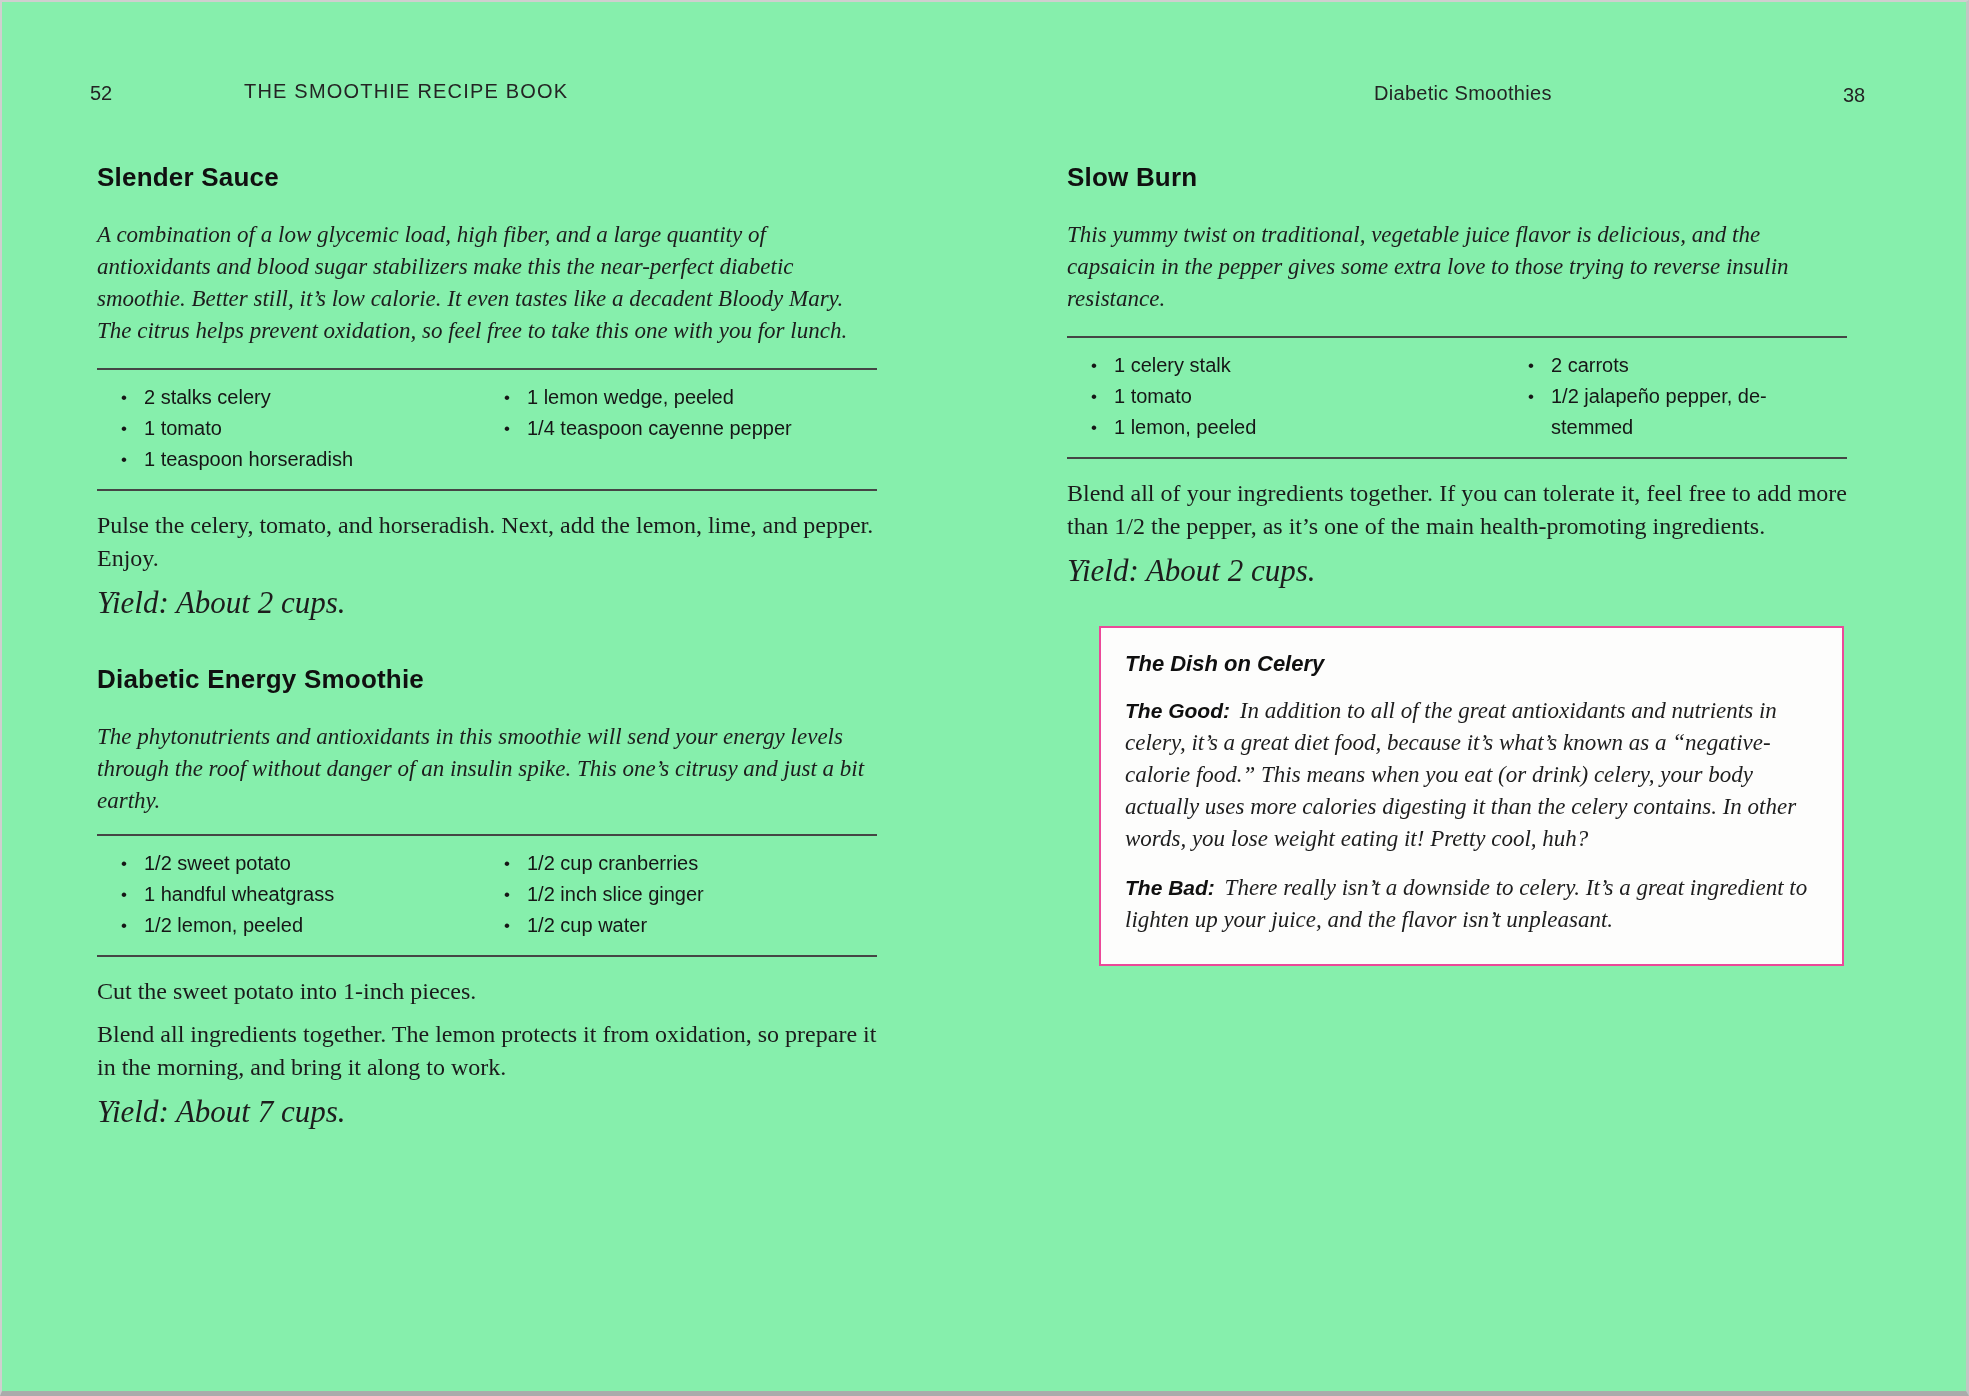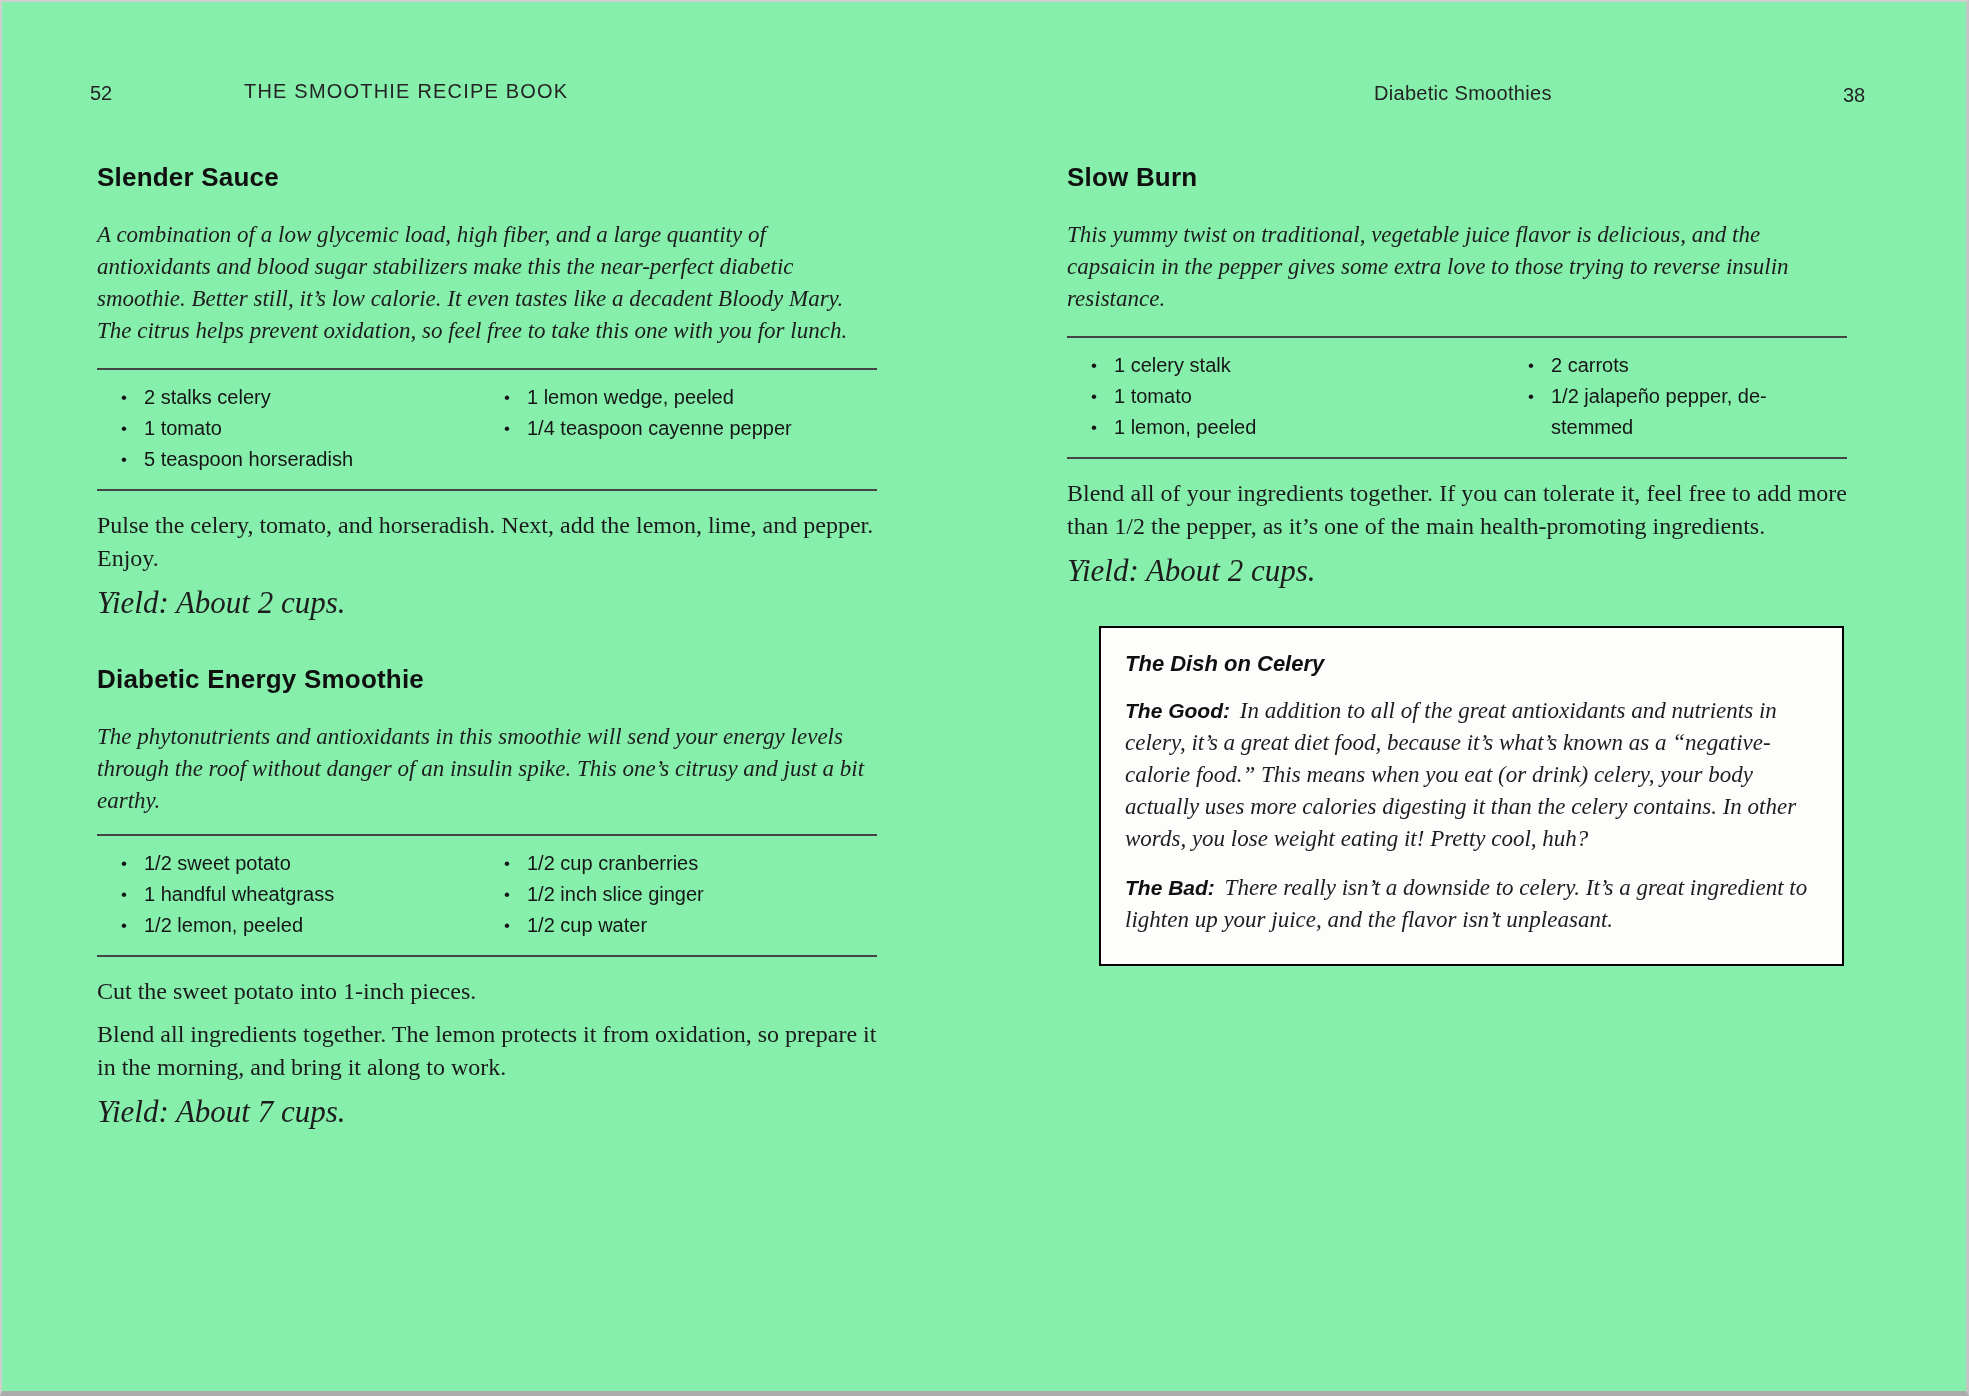--- a/index.html
+++ b/index.html
@@ -67,21 +67,21 @@
   .steps.justify{text-align:justify;}
   .yield{
     font-style:italic;font-size:31px;line-height:30px;
     margin:13px 0 0 0;color:#1d1d1d;
   }
 
   
   .sidebar{
     box-sizing:border-box;
     margin:40px 0 0 32px;width:745px;
-    border:2px solid #000000;
+    border:2px solid #ec4899;
     padding:22px 26px 28px 24px;
     background:#fdfdfc;
   }
   .sb-title{
     font-family:"Liberation Sans",sans-serif;
     font-style:italic;font-weight:700;
     font-size:22px;line-height:28px;margin:0;color:#0f0f0f;
   }
   .sb-p{
     font-style:italic;font-size:23px;line-height:32px;
@@ -106,21 +106,21 @@
   <div class="col col-left">
 
     <h2 class="recipe-title">Slender Sauce</h2>
     <p class="desc">A combination of a low glycemic load, high fiber, and a large quantity of antioxidants and blood sugar stabilizers make this the near-perfect diabetic smoothie. Better still, it’s low calorie. It even tastes like a decadent Bloody Mary. The citrus helps prevent oxidation, so feel free to take this one with you for lunch.</p>
 
     <hr class="rule">
     <div class="ing">
       <div>
         <div class="ing-item">2 stalks celery</div>
         <div class="ing-item">1 tomato</div>
-        <div class="ing-item">5 teaspoon horseradish</div>
+        <div class="ing-item">1 teaspoon horseradish</div>
       </div>
       <div>
         <div class="ing-item">1 lemon wedge, peeled</div>
         <div class="ing-item">1/4 teaspoon cayenne pepper</div>
       </div>
     </div>
     <hr class="rule" style="margin-top:0;">
 
     <p class="steps">Pulse the celery, tomato, and horseradish. Next, add the lemon, lime, and pepper. Enjoy.</p>
     <p class="yield">Yield: About 2 cups.</p>

